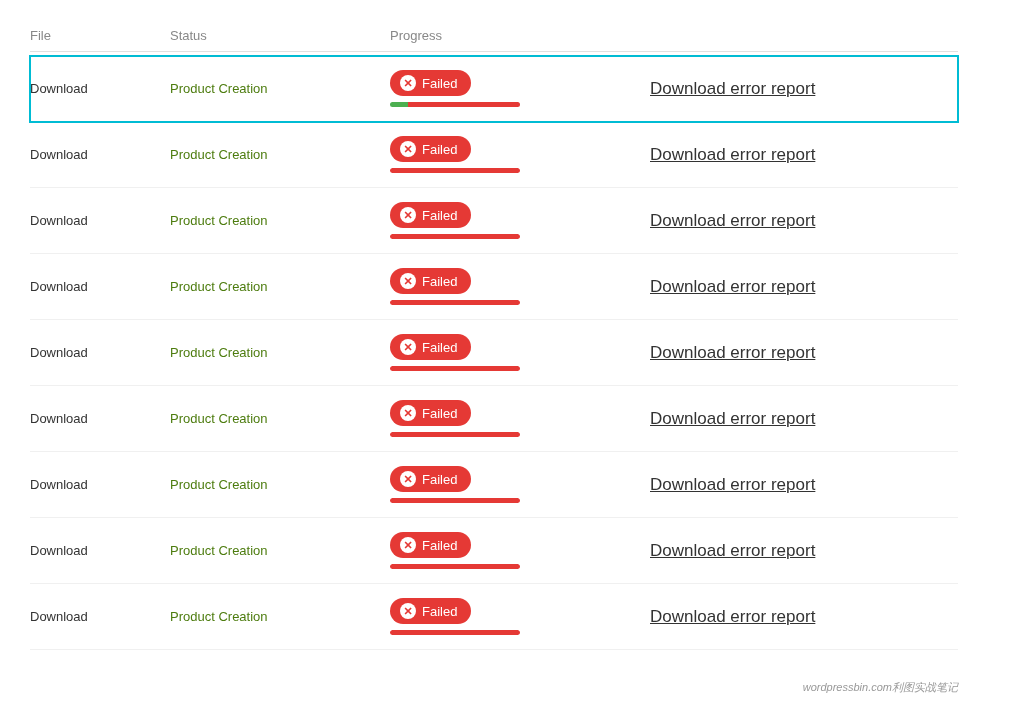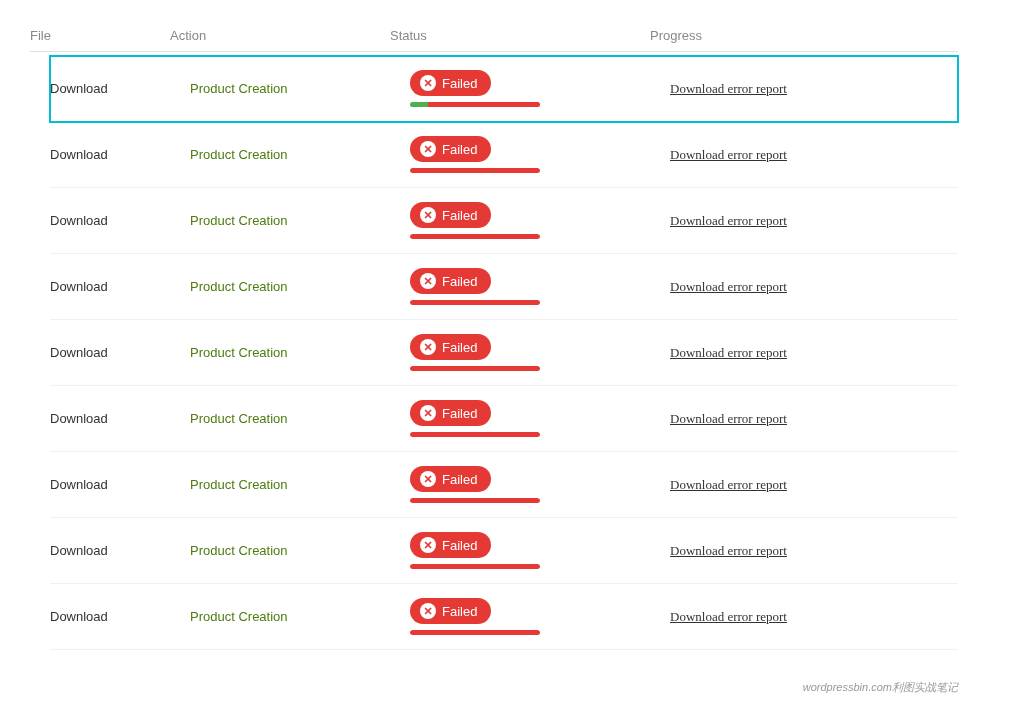--- a/index.html
+++ b/index.html
@@ -31,21 +31,20 @@
       font-weight: 400;
     }
 
     .table-row {
       display: grid;
       grid-template-columns: 140px 220px 260px 300px;
       align-items: center;
       padding: 14px 0;
       border-bottom: 1px solid #f0f0f0;
       position: relative;
-      margin-left: 20px;
     }
 
     .table-row.highlighted {
       outline: 2px solid #00bcd4;
       outline-offset: -1px;
       background: #fff;
     }
 
     .cell-file {
       color: #333;
@@ -113,23 +112,22 @@
     }
 
     .cell-progress {
       display: flex;
       align-items: center;
     }
 
     .download-link {
       color: #333;
       text-decoration: underline;
-      font-size: 13px;
+      font-size: 17px;
       cursor: pointer;
-      font-family: Liberation Serif, serif;
     }
 
     .annotation-box {
       position: absolute;
       right: 30px;
       top: 230px;
       color: #ff00ff;
       font-size: 22px;
       font-weight: 700;
       line-height: 1.4;
@@ -168,21 +166,20 @@
       flex: 1;
     }
   </style>
 </head>
 <body>
 
 <div class="table-container">
 
   <div class="table-header">
     <div class="col-label">File</div>
-    <div class="col-label">Action</div>
     <div class="col-label">Status</div>
     <div class="col-label">Progress</div>
   </div>
 
   <div id="table-body">
       <div class="table-row highlighted">
     <div class="cell-file">Download</div>
     <div class="cell-action">Product Creation</div>
     <div class="cell-status">
       <div class="failed-badge">

